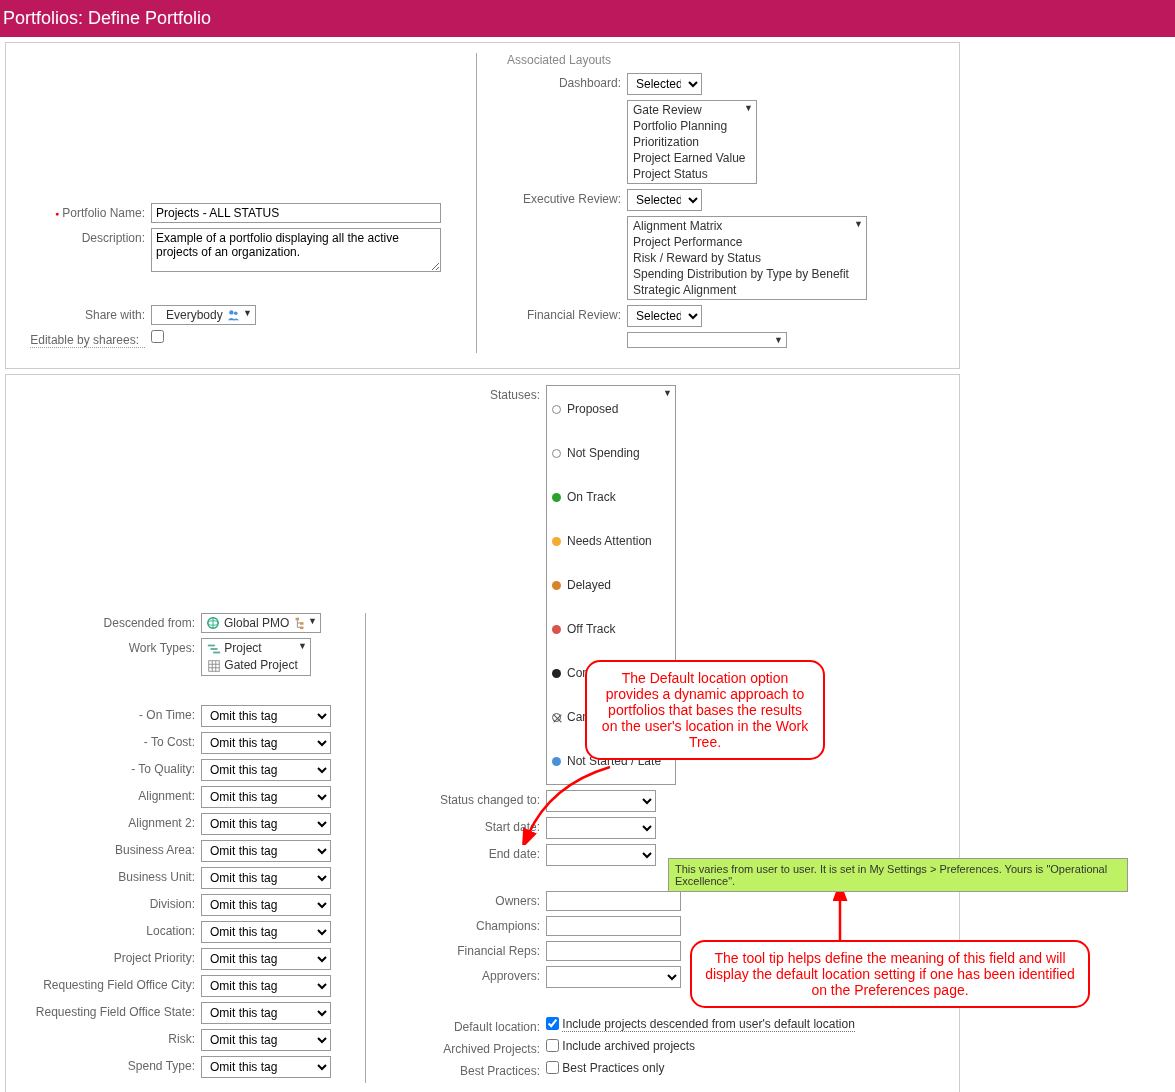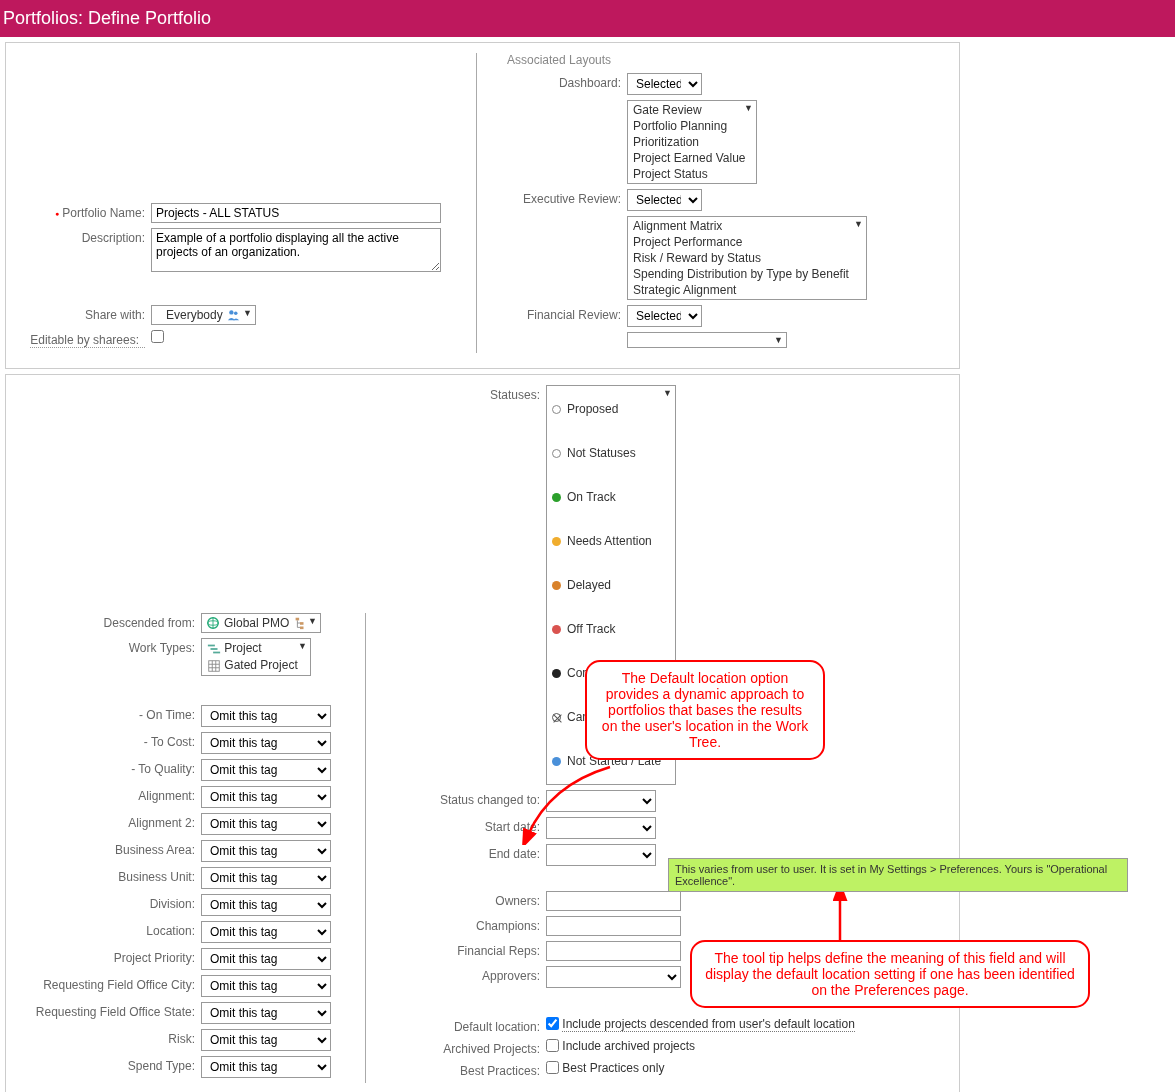--- a/index.html
+++ b/index.html
@@ -231,21 +231,21 @@
       <div class="row">
         <span class="label w4">Statuses:</span>
         <div class="listbox" style="width: 130px;" id="status-list">
           <span class="caret">▼</span>
         <div class="status-item">
               <span class="status-ring" style="border-color: rgb(136, 136, 136);"></span>
               <span>Proposed</span>
             </div>
             <div class="status-item">
               <span class="status-ring" style="border-color: rgb(136, 136, 136);"></span>
-              <span>Not Statuses</span>
+              <span>Not Spending</span>
             </div>
             <div class="status-item">
               <span class="status-dot" style="background: rgb(44, 160, 44);"></span>
               <span>On Track</span>
             </div>
             <div class="status-item">
               <span class="status-dot" style="background: rgb(240, 173, 46);"></span>
               <span>Needs Attention</span>
             </div>
             <div class="status-item">

